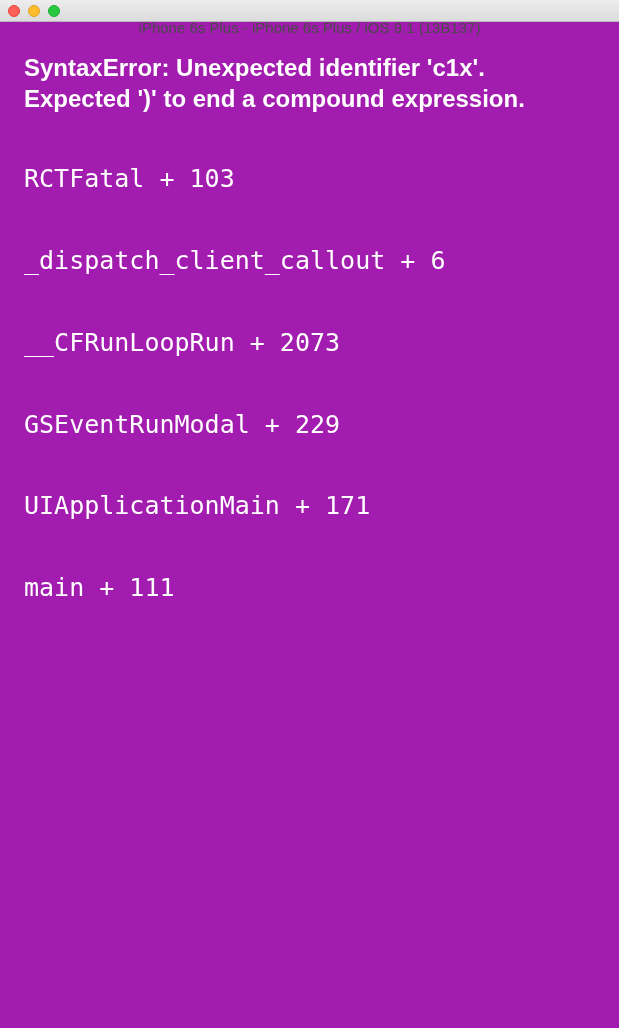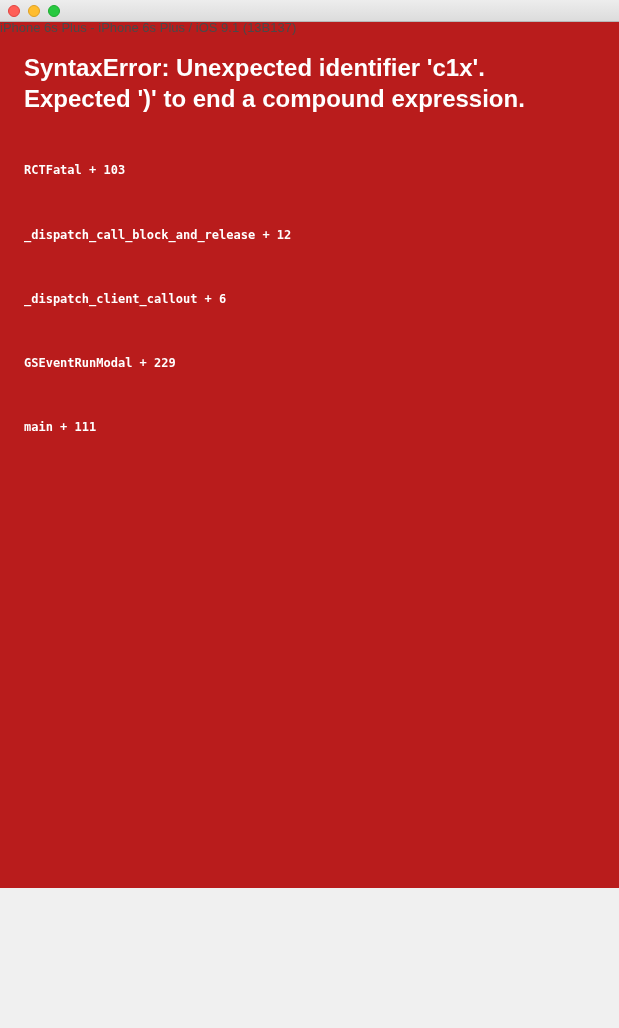--- a/index.html
+++ b/index.html
@@ -32,68 +32,70 @@
     .traffic-light {
       width: 12px;
       height: 12px;
       border-radius: 50%;
     }
     .tl-close { background: #ff5f57; border: 0.5px solid #e14440; }
     .tl-min { background: #ffbd2e; border: 0.5px solid #dfa023; }
     .tl-max { background: #28c940; border: 0.5px solid #1dac2f; }
     .titlebar-title {
       width: 100%;
-      font-size: 13px;
+      text-align: center;
+      font-size: 15px;
       color: #4a4a4a;
       font-weight: 400;
       margin-top: 33px;
     }
     .simulator-screen {
       width: 619px;
-      height: 866px;
-      background: #b91c1c;
+      height: 1006px;
+      background: #a21caf;
       color: #ffffff;
       padding: 30px 24px 0 24px;
       overflow: hidden;
     }
     .error-title {
       font-size: 24px;
       font-weight: 700;
       line-height: 1.3;
       font-family: -apple-system, BlinkMacSystemFont, "Helvetica Neue", sans-serif;
       margin-bottom: 48px;
     }
     .stack-list {
       display: flex;
       flex-direction: column;
       gap: 48px;
     }
     .stack-frame {
       font-family: "SF Mono", Menlo, Monaco, Consolas, monospace;
-      font-size: 12px;
+      font-size: 25px;
       line-height: 1.35;
-      font-weight: 700;
+      font-weight: 400;
       word-break: break-all;
       white-space: pre-wrap;
     }
   </style>
 </head>
 <body>
 
 <div class="titlebar">
   <div class="traffic-lights">
     <div class="traffic-light tl-close"></div>
     <div class="traffic-light tl-min"></div>
     <div class="traffic-light tl-max"></div>
   </div>
   <div class="titlebar-title">iPhone 6s Plus - iPhone 6s Plus / iOS 9.1 (13B137)</div>
 </div>
 
 <div class="simulator-screen">
   <div class="error-title">SyntaxError: Unexpected identifier 'c1x'. Expected ')' to end a compound expression.</div>
   <div class="stack-list">
     <div class="stack-frame">RCTFatal + 103</div>
-    <div class="stack-frame">_dispatch_call_block_and_release + 12</div>
     <div class="stack-frame">_dispatch_client_callout + 6</div>
+    <div class="stack-frame">__CFRunLoopRun + 2073</div>
     <div class="stack-frame">GSEventRunModal + 229</div>
+    <div class="stack-frame">UIApplicationMain + 171</div>
     <div class="stack-frame">main + 111</div>
   </div>
 </div>
 
 </body></html>

